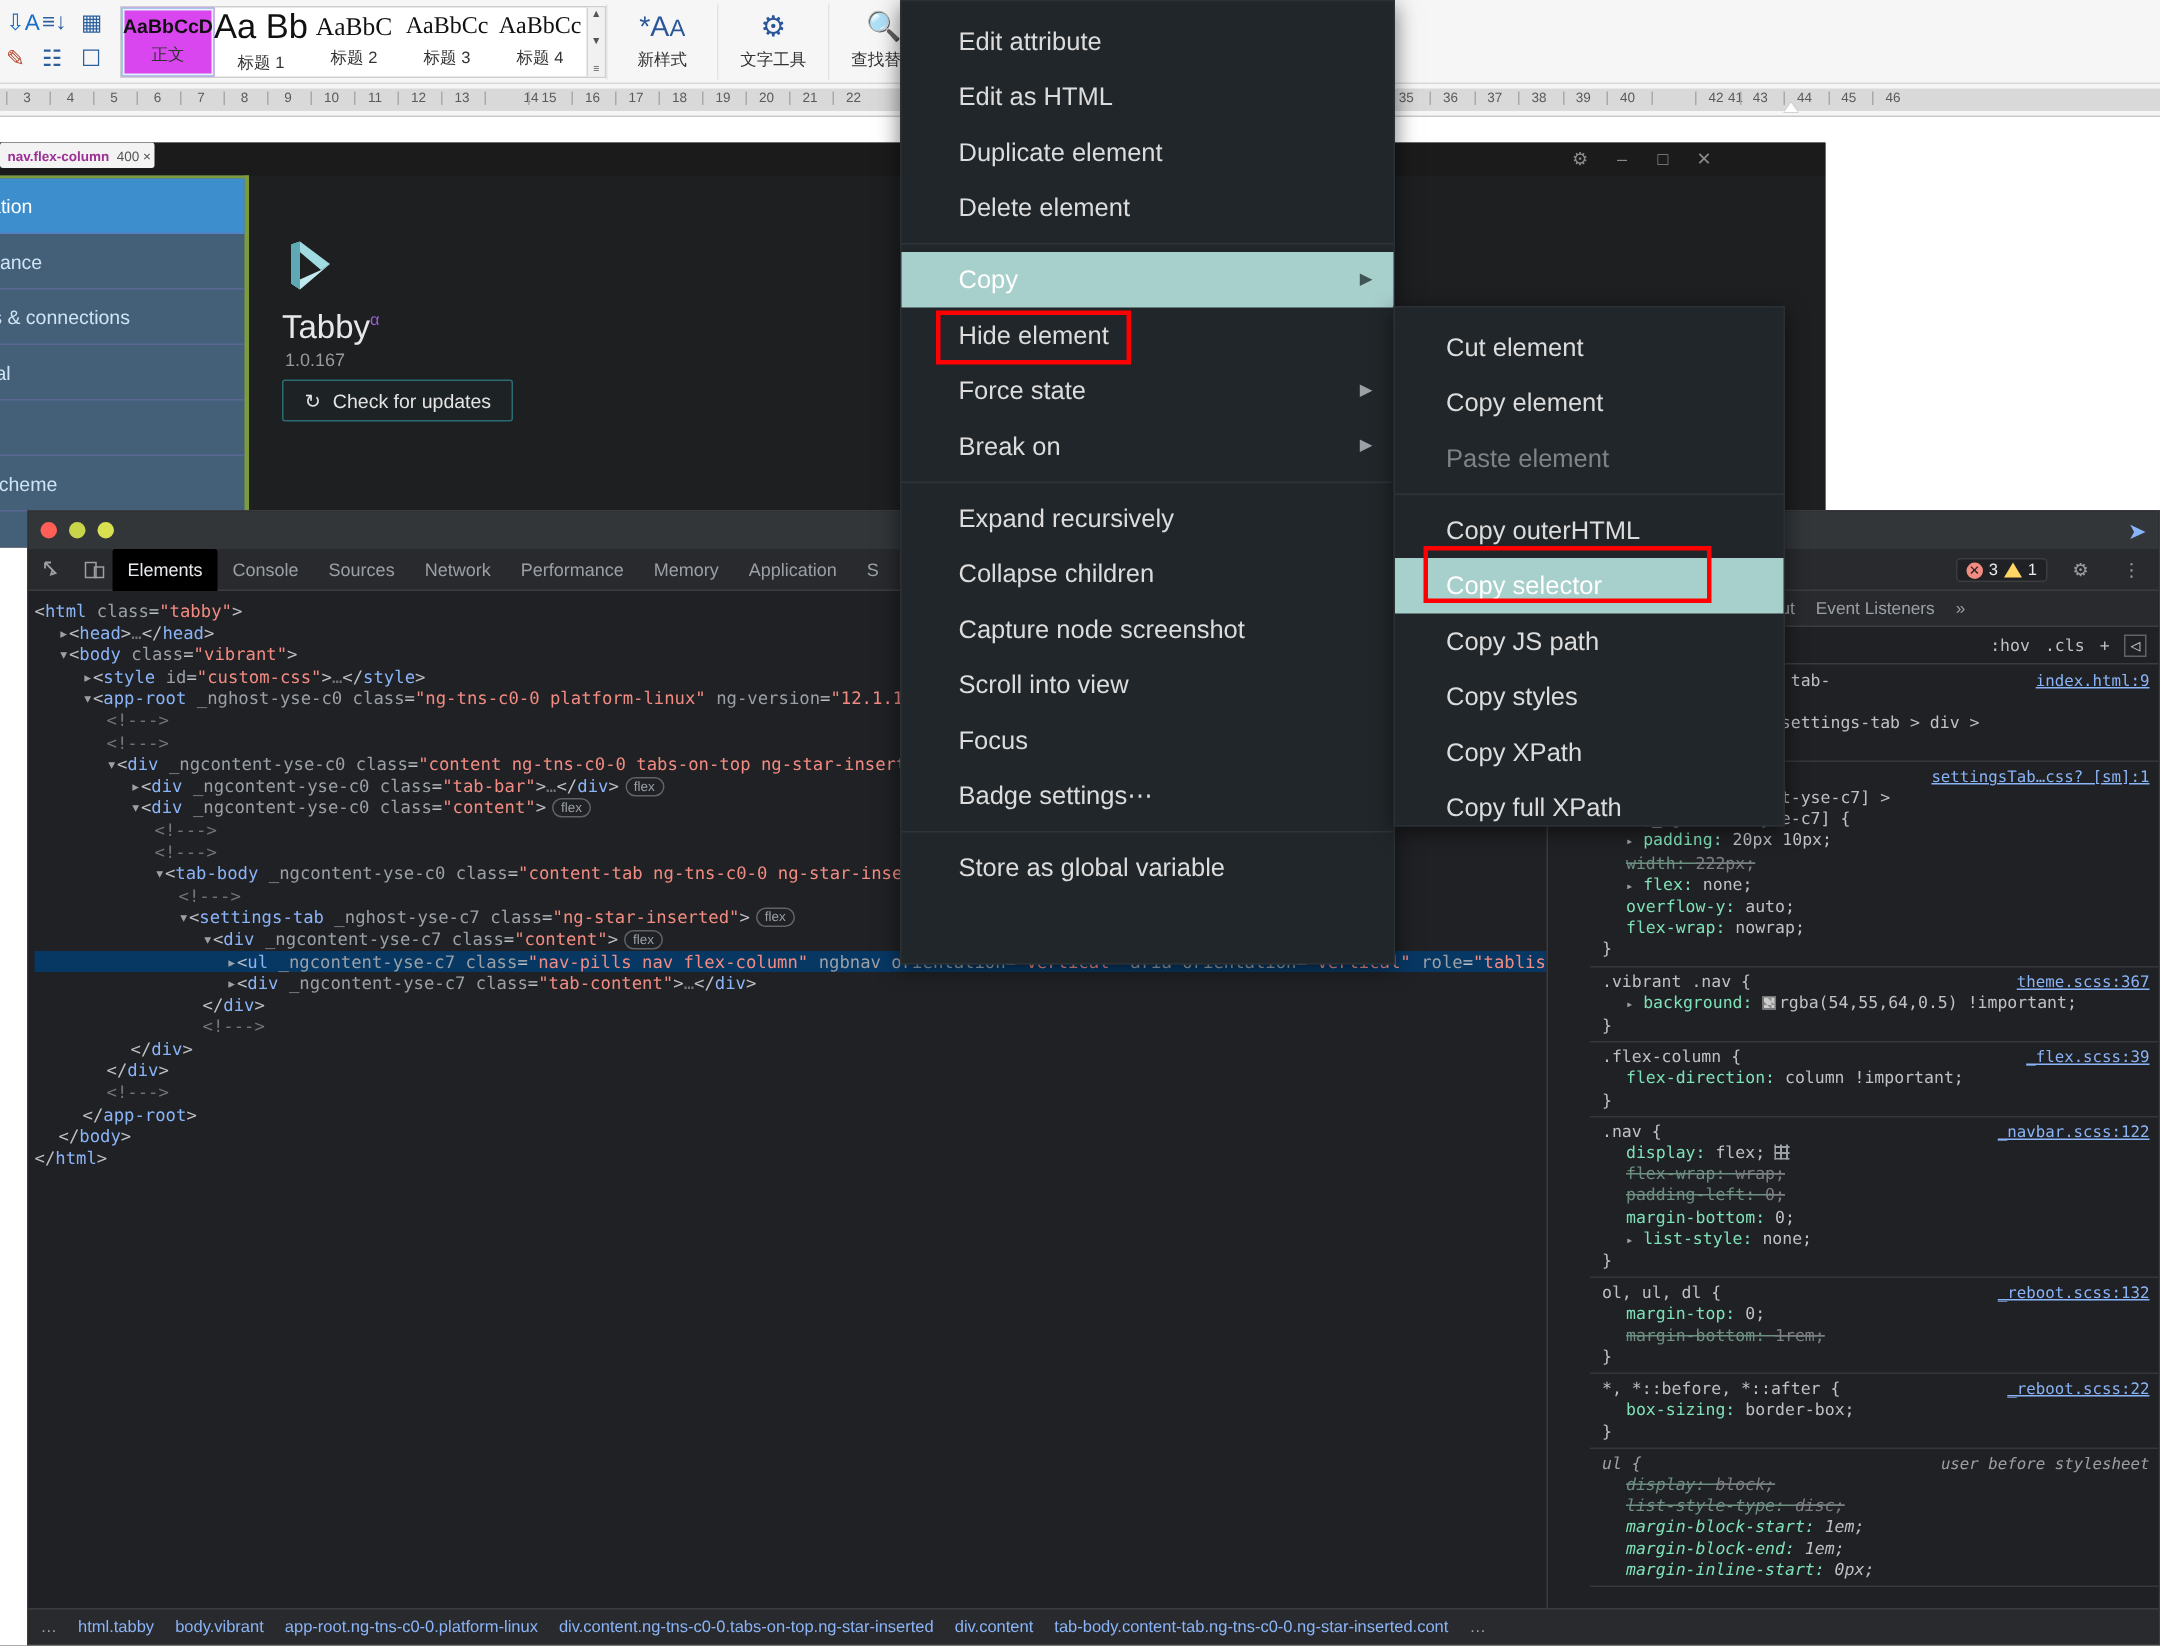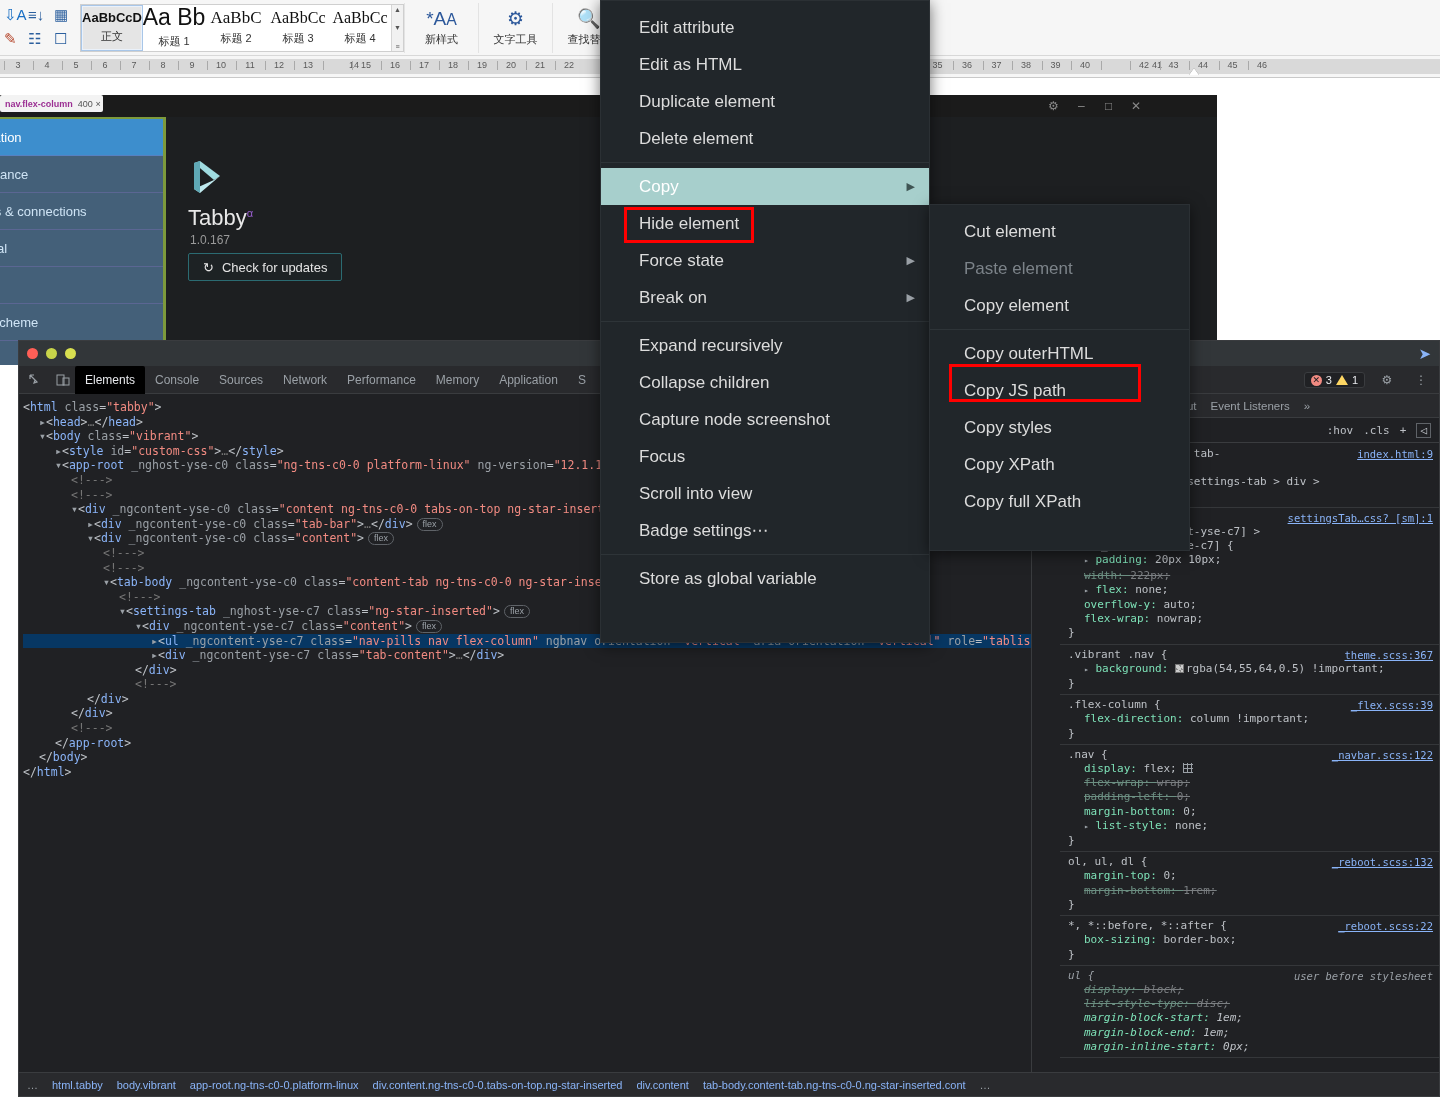--- a/index.html
+++ b/index.html
@@ -29,21 +29,21 @@
   .ic.e { left:28px; top:30px; color:#2b5f9e; }
   .ic.f { left:54px; top:30px; color:#2b5f9e; }
   .styles-gallery {
     display:flex; align-items:stretch; height:48px;
     border:1px solid #cfcfcf; background:#fff; margin-left:4px;
   }
   .style-card {
     width:62px; display:flex; flex-direction:column; align-items:center;
     justify-content:center; border-right:0px solid transparent;
   }
-  .style-card.sel { border:1px solid #a8c6e8; background:#e5e5e5; box-shadow:inset 0 0 0 1px #eaf1fa; }
+  .style-card.sel { border:1px solid #a8c6e8; background:#d946ef; box-shadow:inset 0 0 0 1px #eaf1fa; }
   .style-card .samp { color:#111; line-height:1; white-space:nowrap; }
   .style-card .nm { font-size:11px; color:#333; margin-top:5px; }
   .gallery-scroll {
     width:12px; display:flex; flex-direction:column; justify-content:space-between;
     background:#f1f1f1; border-left:1px solid #d5d5d5; font-size:7px; color:#555;
     align-items:center; padding:1px 0;
   }
   .rib-btn {
     width:74px; height:50px; display:flex; flex-direction:column;
     align-items:center; justify-content:center; color:#333; font-size:11px;
@@ -597,32 +597,33 @@
     <div class="mi">Delete element</div>
     <div class="sep"></div>
     <div class="mi hl">Copy<span class="sub-arrow">▶</span></div>
     <div class="mi">Hide element</div>
     <div class="mi">Force state<span class="sub-arrow">▶</span></div>
     <div class="mi">Break on<span class="sub-arrow">▶</span></div>
     <div class="sep"></div>
     <div class="mi">Expand recursively</div>
     <div class="mi">Collapse children</div>
     <div class="mi">Capture node screenshot</div>
+    <div class="mi">Scroll into view</div>
     <div class="mi">Focus</div>
-    <div class="mi">Scroll into view</div>
     <div class="mi">Badge settings⋯</div>
     <div class="sep"></div>
     <div class="mi">Store as global variable</div>
   </div>
 <div id="submenu">
     <div class="smi">Cut element</div>
+    <div class="smi">Copy element</div>
     <div class="smi disabled">Paste element</div>
-    <div class="smi">Copy element</div>
     <div class="sep"></div>
     <div class="smi">Copy outerHTML</div>
+    <div class="smi hl">Copy selector</div>
     <div class="smi">Copy JS path</div>
     <div class="smi">Copy styles</div>
     <div class="smi">Copy XPath</div>
     <div class="smi">Copy full XPath</div>
   </div>
 
 <div class="redbox" style="left:624px; top:207px; width:130px; height:36px;"></div>
 <div class="redbox" style="left:949px; top:364px; width:192px; height:38px;"></div>
 
 </body></html>

